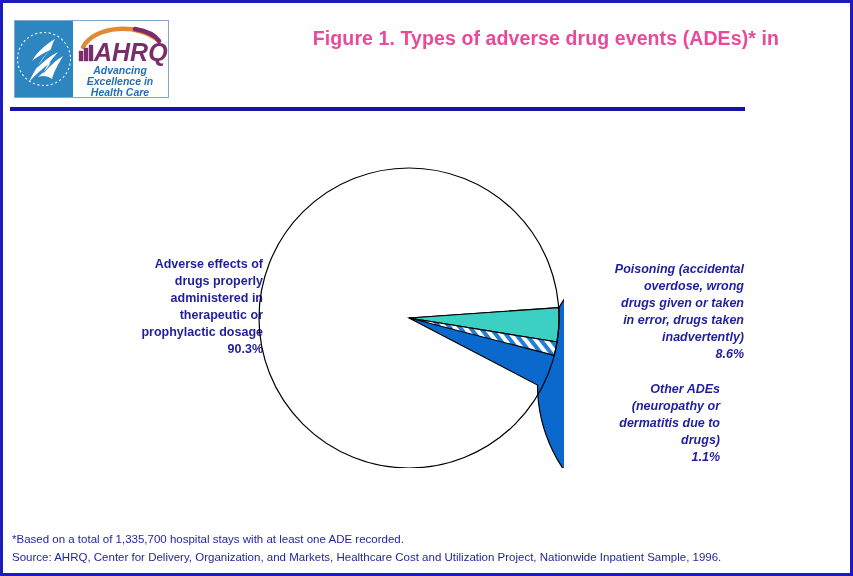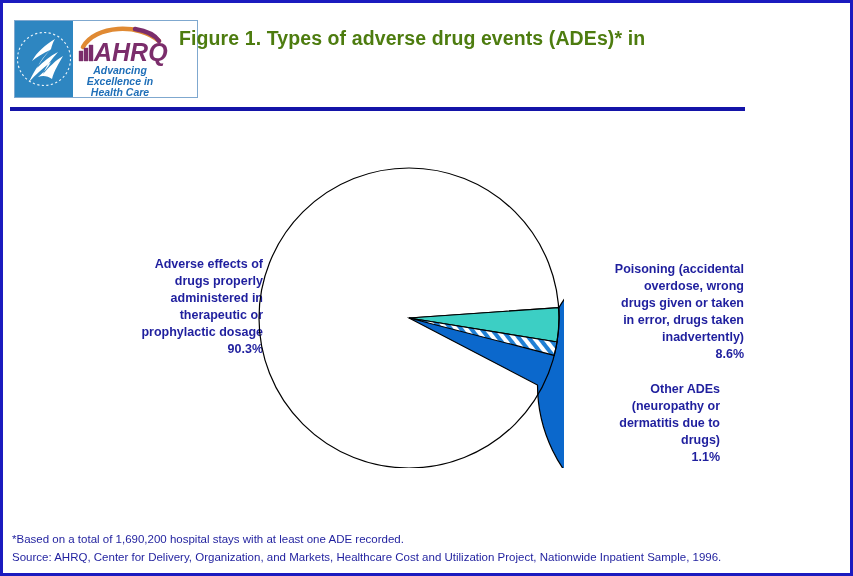--- a/index.html
+++ b/index.html
@@ -27,21 +27,21 @@
     left: 0;
     top: 0;
     width: 847px;
     height: 104px;
   }
 
   .logo {
     position: absolute;
     left: 11px;
     top: 17px;
-    width: 184px;
+    width: 155px;
     height: 78px;
     background: #ffffff;
     border: 1px solid #7fa8cf;
     box-sizing: border-box;
     display: flex;
     flex-direction: row;
   }
   .logo-seal {
     width: 58px;
     height: 100%;
@@ -58,22 +58,22 @@
     background: #ffffff;
     overflow: hidden;
   }
   .logo-ahrq svg { display: block; }
 
   .fig-title {
     position: absolute;
     left: 176px;
     top: 22px;
     width: 600px;
-    text-align: left;
-    color: #4d7c0f;
+    text-align: right;
+    color: #ec4899;
     font-size: 19.5px;
     font-weight: bold;
     line-height: 26px;
     letter-spacing: 0.1px;
   }
 
   .header-rule {
     position: absolute;
     left: 7px;
     top: 104px;
@@ -110,25 +110,27 @@
   }
   .label-left {
     left: 82px;
     top: 141px;
     width: 178px;
   }
   .label-right-top {
     left: 551px;
     top: 146px;
     width: 190px;
+    font-style: italic;
   }
   .label-right-bottom {
     left: 551px;
     top: 266px;
     width: 166px;
+    font-style: italic;
   }
 
   
   .footer {
     position: absolute;
     left: 9px;
     top: 527px;
     width: 832px;
     color: #1f1f9e;
     font-size: 11.5px;
@@ -222,17 +224,17 @@
 8.6%</div>
 
     <div class="slice-label label-right-bottom" style="white-space: pre-line;">Other ADEs
 (neuropathy or
 dermatitis due to
 drugs)
 1.1%</div>
   </div>
 
   <div class="footer">
-    <div>*Based on a total of 1,690,200 hospital stays with at least one ADE recorded.</div>
+    <div>*Based on a total of 1,335,700 hospital stays with at least one ADE recorded.</div>
     <div>Source: AHRQ, Center for Delivery, Organization, and Markets, Healthcare Cost and Utilization Project, Nationwide Inpatient Sample, 1996.</div>
   </div>
 
 </div>
 
 </body></html>

